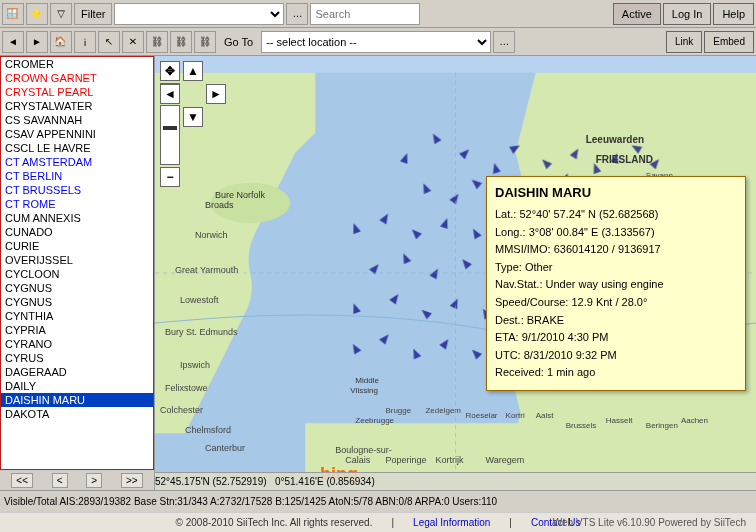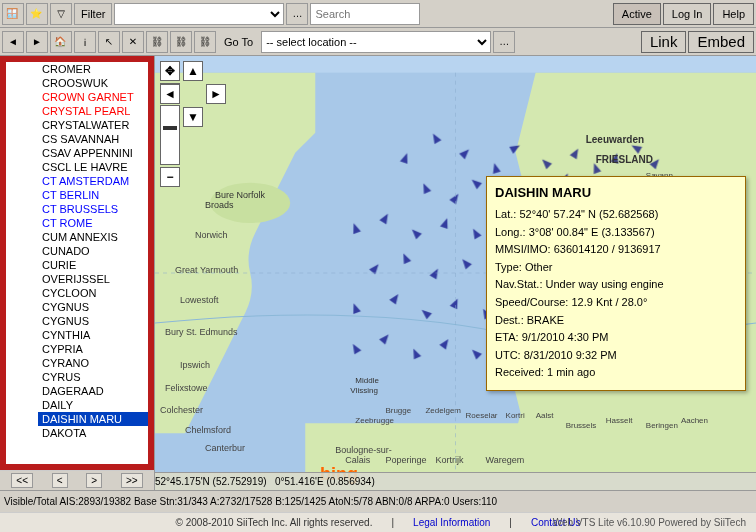--- a/index.html
+++ b/index.html
@@ -53,33 +53,33 @@
     .goto-label {
       padding: 2px 6px; font-size: 11px; height: 22px;
       display: flex; align-items: center;
     }
     .location-select {
       height: 22px; width: 230px; border: 1px solid #999;
       background: white; font-size: 11px;
     }
     .link-btn, .embed-btn {
       height: 22px; padding: 0 8px; border: 1px solid #666;
-      background: #d4d0c8; cursor: pointer; font-size: 15px;
+      background: #d4d0c8; cursor: pointer; font-size: 10px;
     }
 
     
     #main { display: flex; height: calc(532px - 28px - 28px - 22px - 20px); }
 
     
     #sidebar {
       width: 155px; background: white; border-right: 1px solid #999;
       overflow: hidden; display: flex; flex-direction: column;
     }
     #vessel-list {
-      flex: 1; overflow-y: auto; border: 6px solid #b91c1c; padding-left: 32px;
+      flex: 1; overflow-y: auto; border: 1px solid #b91c1c;
     }
     .vessel-item {
       padding: 1px 4px; cursor: pointer; font-size: 11px;
       white-space: nowrap; overflow: hidden;
     }
     .vessel-item.active { background: #0040c0; color: white; }
     .vessel-item.red { color: red; }
     .vessel-item.blue { color: blue; }
     .nav-buttons {
       display: flex; justify-content: space-around; padding: 2px;
@@ -201,21 +201,20 @@
   <div class="spacer"></div>
   <button class="link-btn">Link</button>
   <button class="embed-btn">Embed</button>
 </div>
 
 <div id="main">
 
   <div id="sidebar">
     <div id="vessel-list">
         <div class="vessel-item">CROMER</div>
-        <div class="vessel-item">CROOSWUK</div>
         <div class="vessel-item red">CROWN GARNET</div>
         <div class="vessel-item red">CRYSTAL PEARL</div>
         <div class="vessel-item">CRYSTALWATER</div>
         <div class="vessel-item">CS SAVANNAH</div>
         <div class="vessel-item">CSAV APPENNINI</div>
         <div class="vessel-item">CSCL LE HAVRE</div>
         <div class="vessel-item blue">CT AMSTERDAM</div>
         <div class="vessel-item blue">CT BERLIN</div>
         <div class="vessel-item blue">CT BRUSSELS</div>
         <div class="vessel-item blue">CT ROME</div>

